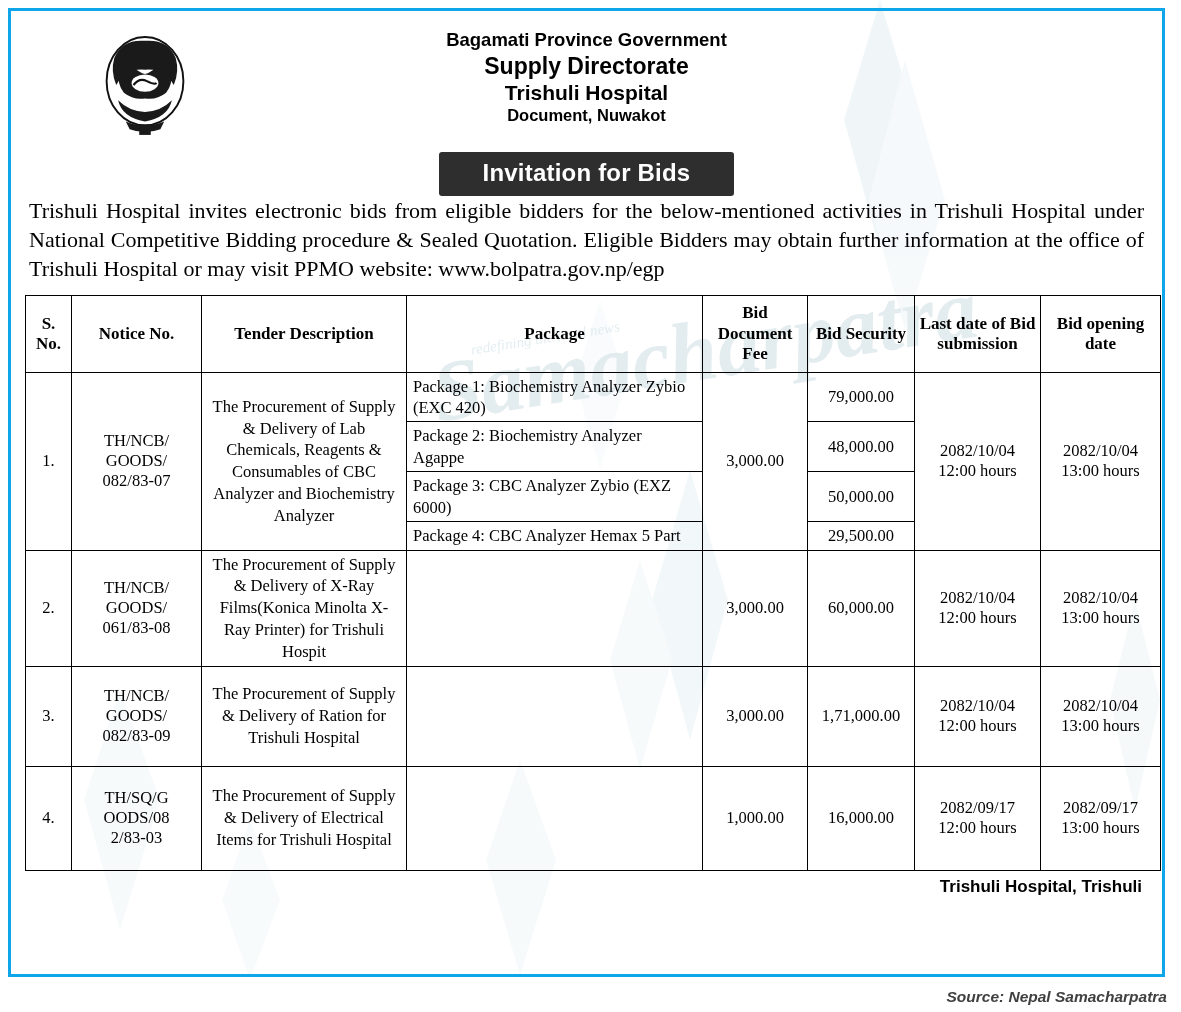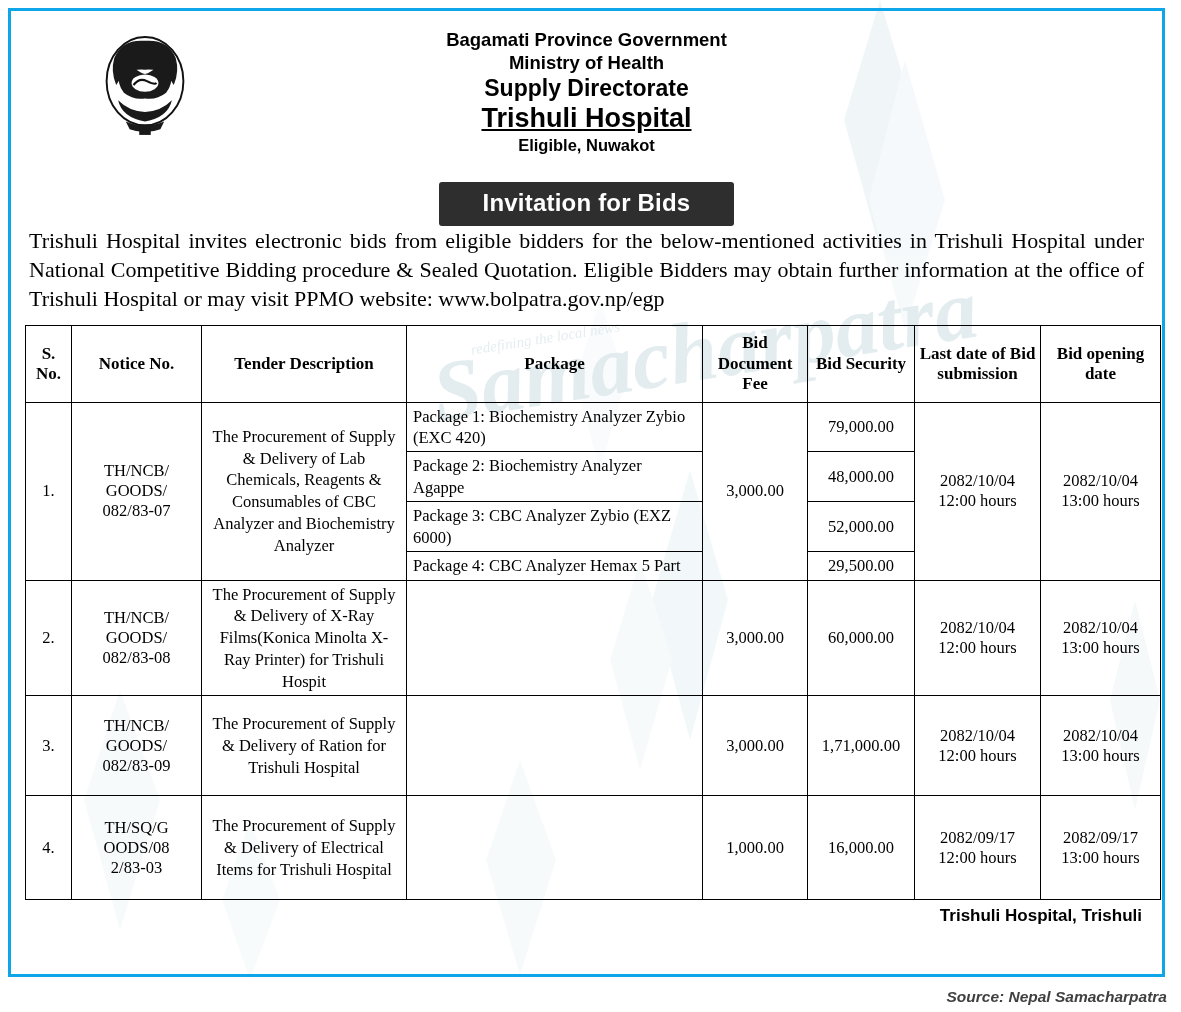--- a/index.html
+++ b/index.html
@@ -65,21 +65,21 @@
     height: 112px;
   }
   .h-line {
     font-family: "Liberation Sans", sans-serif;
     font-weight: bold;
     line-height: 1.22;
   }
   .h1 { font-size: 18.5px; }
   .h2 { font-size: 18.5px; }
   .h3 { font-size: 23px; }
-  .h4 { font-size: 27px; text-decoration: underline; }
+  .h4 { font-size: 21px; }
   .h5 { font-size: 16.5px; }
 
   .ifb-wrap {
     margin-top: 27px;
     display: flex;
     justify-content: center;
   }
   .ifb {
     background: #2e2e2e;
     color: #ffffff;
@@ -190,24 +190,23 @@
         <ellipse cx="50" cy="54" rx="40" ry="46" fill="none" stroke="#111" stroke-width="2"></ellipse>
         <path d="M18 30 Q26 10 50 12 Q74 10 82 30 Q86 44 80 58 Q70 40 50 42 Q30 40 20 58 Q14 44 18 30 Z" fill="#1a1a1a"></path>
         <path d="M24 44 Q34 36 44 44 Q50 49 56 44 Q66 36 76 44 Q80 56 72 66 Q62 74 50 72 Q38 74 28 66 Q20 56 24 44 Z" fill="#1a1a1a"></path>
         <ellipse cx="50" cy="56" rx="14" ry="9" fill="#ffffff"></ellipse>
         <path d="M38 58 Q44 50 52 54 Q60 58 62 56" stroke="#111" stroke-width="2.2" fill="none"></path>
         <path d="M22 74 Q34 86 50 86 Q66 86 78 74 Q74 92 50 96 Q26 92 22 74 Z" fill="#1a1a1a"></path>
         <path d="M30 96 Q50 104 70 96 L66 104 Q50 110 34 104 Z" fill="#1a1a1a"></path>
         <rect x="44" y="100" width="12" height="10" fill="#1a1a1a"></rect>
       </svg>
       <div class="h-line h1">Bagamati Province Government</div>
-      <div class="h-line h2">Ministry of Health</div>
       <div class="h-line h3">Supply Directorate</div>
       <div class="h-line h4">Trishuli Hospital</div>
-      <div class="h-line h5">Eligible, Nuwakot</div>
+      <div class="h-line h5">Document, Nuwakot</div>
 
       <div class="ifb-wrap">
         <div class="ifb">Invitation for Bids</div>
       </div>
     </div>
 
     <div class="intro">Trishuli Hospital invites electronic bids from eligible bidders for the below-mentioned activities in Trishuli Hospital under National Competitive Bidding procedure &amp; Sealed Quotation. Eligible Bidders may obtain further information at the office of Trishuli Hospital or may visit PPMO website: www.bolpatra.gov.np/egp</div>
 
     <table class="tender">
       <colgroup>
@@ -253,33 +252,33 @@
             <div>2082/10/04</div>
             <div>13:00 hours</div>
           </td>
         </tr>
         <tr>
           <td class="pkg">Package 2: Biochemistry Analyzer Agappe</td>
           <td class="num">48,000.00</td>
         </tr>
         <tr>
           <td class="pkg">Package 3: CBC Analyzer Zybio (EXZ 6000)</td>
-          <td class="num">52,000.00</td>
+          <td class="num">50,000.00</td>
         </tr>
         <tr>
           <td class="pkg">Package 4: CBC Analyzer Hemax 5 Part</td>
           <td class="num">29,500.00</td>
         </tr>
 
         <tr style="height:104px">
           <td class="sno">2.</td>
           <td class="center">
             <div>TH/NCB/</div>
             <div>GOODS/</div>
-            <div>082/83-08</div>
+            <div>061/83-08</div>
           </td>
           <td class="desc">The Procurement of Supply &amp; Delivery of X-Ray Films(Konica Minolta X-Ray Printer) for Trishuli Hospit</td>
           <td class="pkg"></td>
           <td class="num">3,000.00</td>
           <td class="num">60,000.00</td>
           <td class="num">
             <div>2082/10/04</div>
             <div>12:00 hours</div>
           </td>
           <td class="num">

